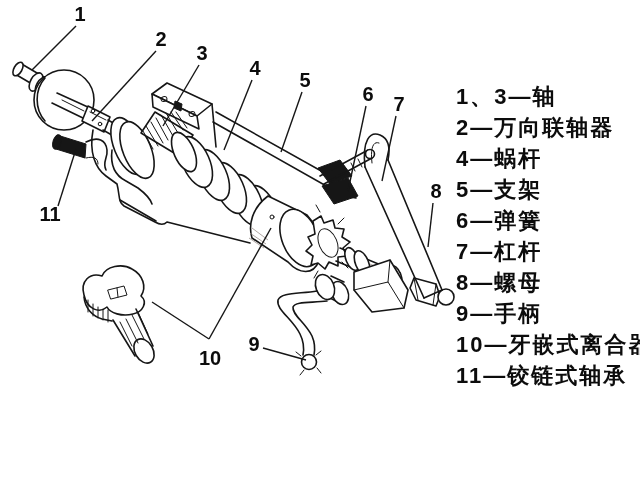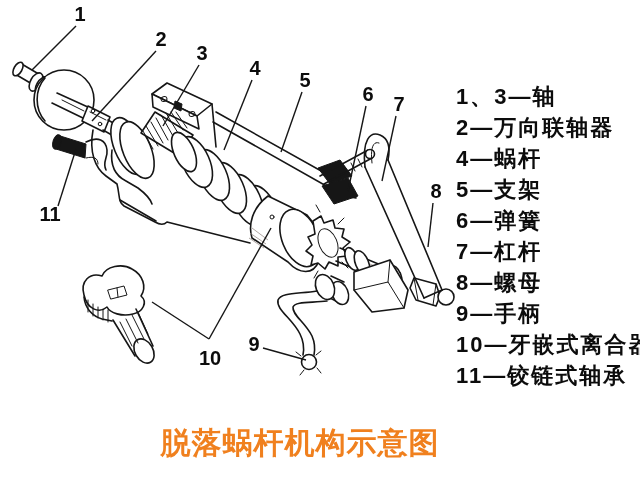--- a/index.html
+++ b/index.html
@@ -204,15 +204,14 @@
     <div class="legend-item">4—蜗杆</div>
     <div class="legend-item">5—支架</div>
     <div class="legend-item">6—弹簧</div>
     <div class="legend-item">7—杠杆</div>
     <div class="legend-item">8—螺母</div>
     <div class="legend-item">9—手柄</div>
     <div class="legend-item">10—牙嵌式离合器</div>
     <div class="legend-item">11—铰链式轴承</div>
   </div>
 
-  <div id="caption">脱落蜗杆机构示意图</div>
 
 </div>
 
 </body></html>

